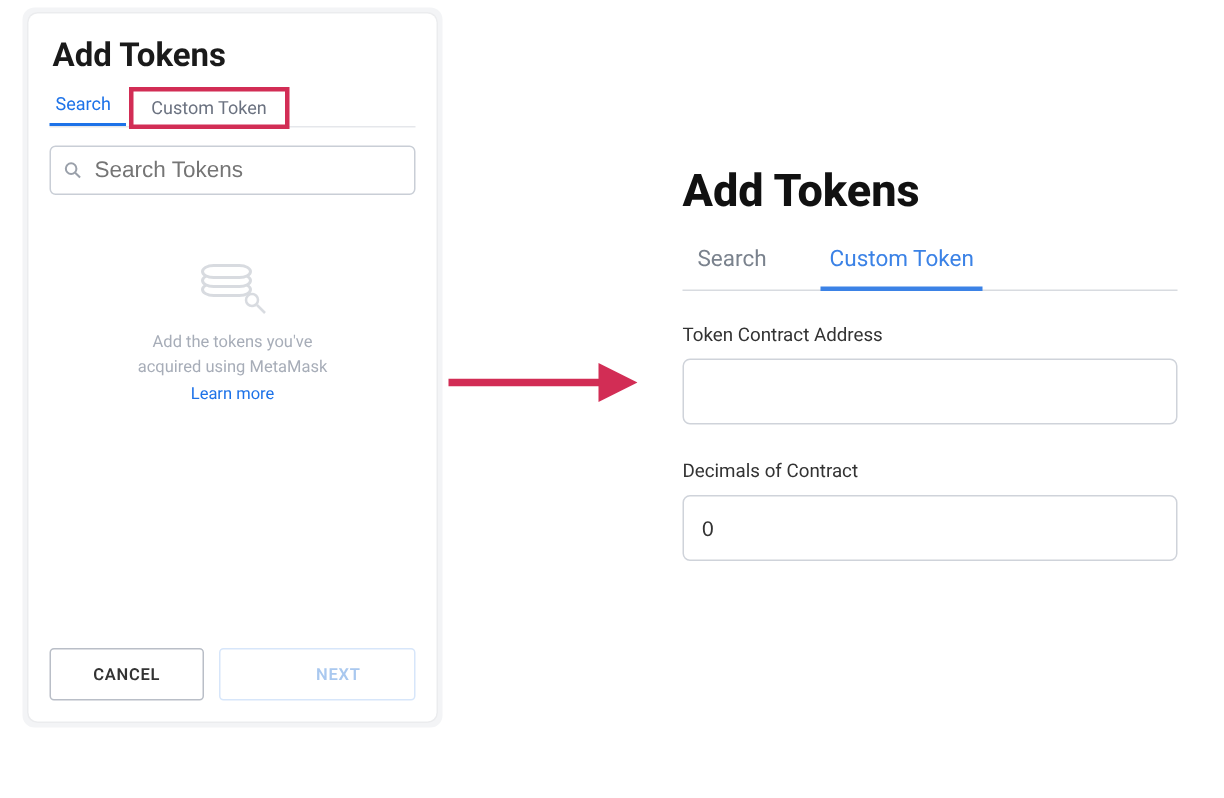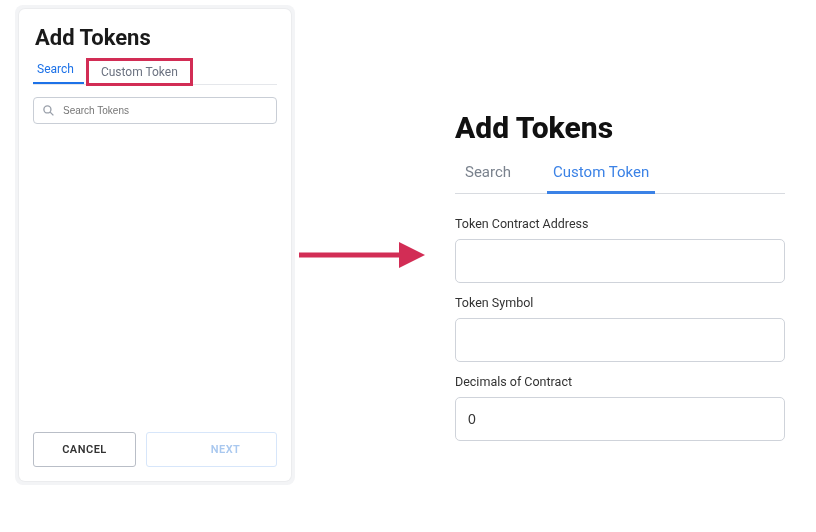--- a/index.html
+++ b/index.html
@@ -65,21 +65,21 @@
     display: flex;
     align-items: center;
     border: 1px solid #c9ced6;
     border-radius: 4px;
     padding: 6px 8px;
     gap: 6px;
   }
   .search-box input {
     border: none;
     outline: none;
-    font-size: 10px;
+    font-size: 15px;
     color: #6b7280;
     flex: 1;
     background: transparent;
   }
   .search-icon svg { display:block; }
   .empty-state {
     text-align: center;
     margin-top: 40px;
     padding: 0 20px;
   }
@@ -196,21 +196,21 @@
   .field-input {
     width: 100%;
     border: 1px solid #cfd3da;
     border-radius: 5px;
     height: 44px;
     padding: 0 12px;
     font-size: 14px;
     color: #333;
     outline: none;
   }
-  .field-block { margin-bottom: 12px; }
+  .field-block { margin-bottom: 24px; }
 </style>
 </head>
 <body>
 
 <div class="left-card">
   <div class="left-inner">
     <div class="left-title">Add Tokens</div>
 
     <div class="left-tabs">
       <div class="left-tab-search">Search</div>
@@ -222,20 +222,36 @@
     <div class="search-box">
       <span class="search-icon">
         <svg width="13" height="13" viewBox="0 0 24 24" fill="none" stroke="#9aa0aa" stroke-width="2.5">
           <circle cx="10" cy="10" r="6.5"></circle>
             <line x1="15" y1="15" x2="21" y2="21"></line>
         </svg>
       </span>
       <input type="text" placeholder="Search Tokens" style="">
     </div>
 
+    <div class="empty-state">
+      <div class="coin-icon">
+        <div class="c c1"></div>
+          <div class="c c2"></div>
+          <div class="c c3"></div>
+        <svg class="mag" viewBox="0 0 24 24" fill="none" stroke="#b9bec7" stroke-width="2.5">
+          <circle cx="9" cy="9" r="6"></circle>
+            <line x1="14" y1="14" x2="22" y2="22"></line>
+        </svg>
+      </div>
+      <div class="empty-text">
+        <span>Add the tokens you've</span><br>
+        <span>acquired using MetaMask</span><br>
+        <span class="learn-more">Learn more</span>
+      </div>
+    </div>
 
     <div class="left-footer">
       <div class="btn btn-cancel">CANCEL</div>
       <div class="btn btn-next">NEXT</div>
     </div>
   </div>
 </div>
 
 <svg class="arrow" viewBox="0 0 130 30">
   <line x1="4" y1="15" x2="108" y2="15" stroke="#d22d55" stroke-width="5"></line>
@@ -248,22 +264,18 @@
   <div class="right-tabs">
     <div class="right-tab-search">Search</div>
     <div class="right-tab-custom">Custom Token</div>
   </div>
 
   <div class="field-block">
     <div class="field-label">Token Contract Address</div>
     <input class="field-input" type="text" value="" style="">
   </div>
 
-  <div class="field-block">
-    <div class="field-label">Token Symbol</div>
-    <input class="field-input" type="text" value="" style="">
-  </div>
 
   <div class="field-block">
     <div class="field-label">Decimals of Contract</div>
     <input class="field-input" type="text" value="0" style="">
   </div>
 </div>
 
 </body></html>

